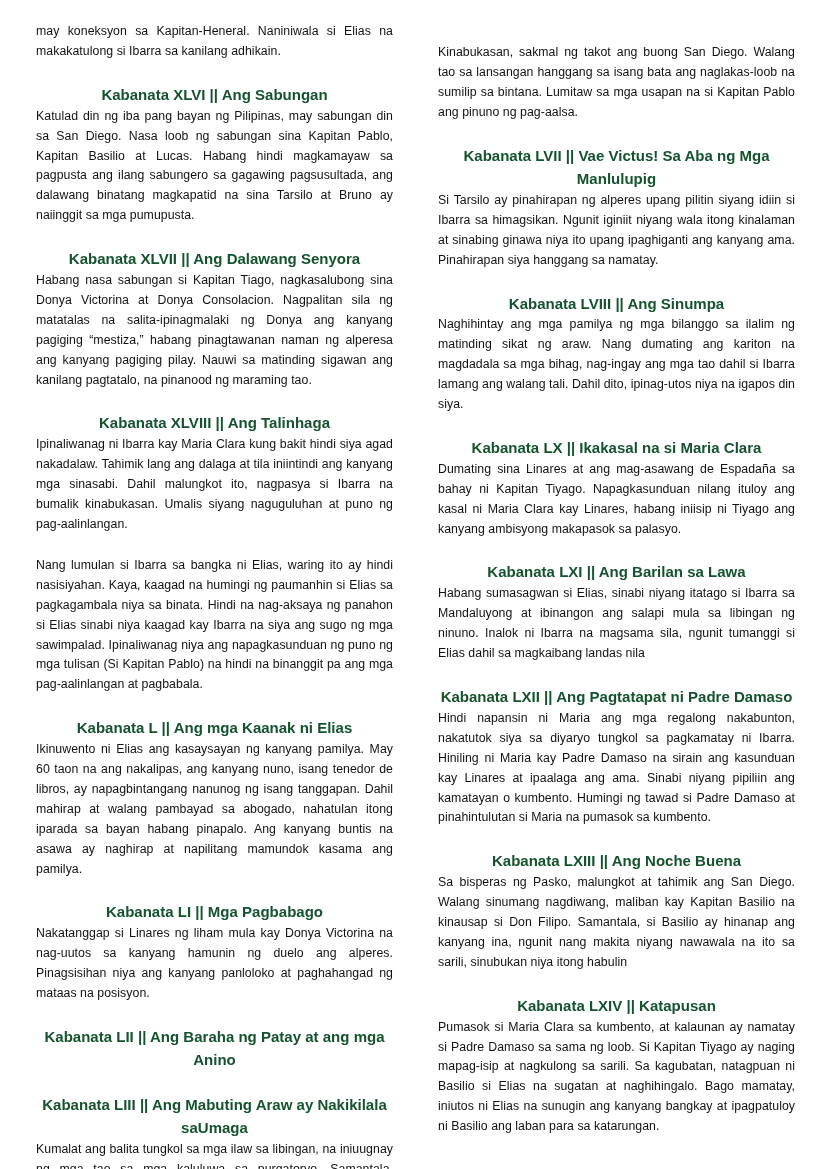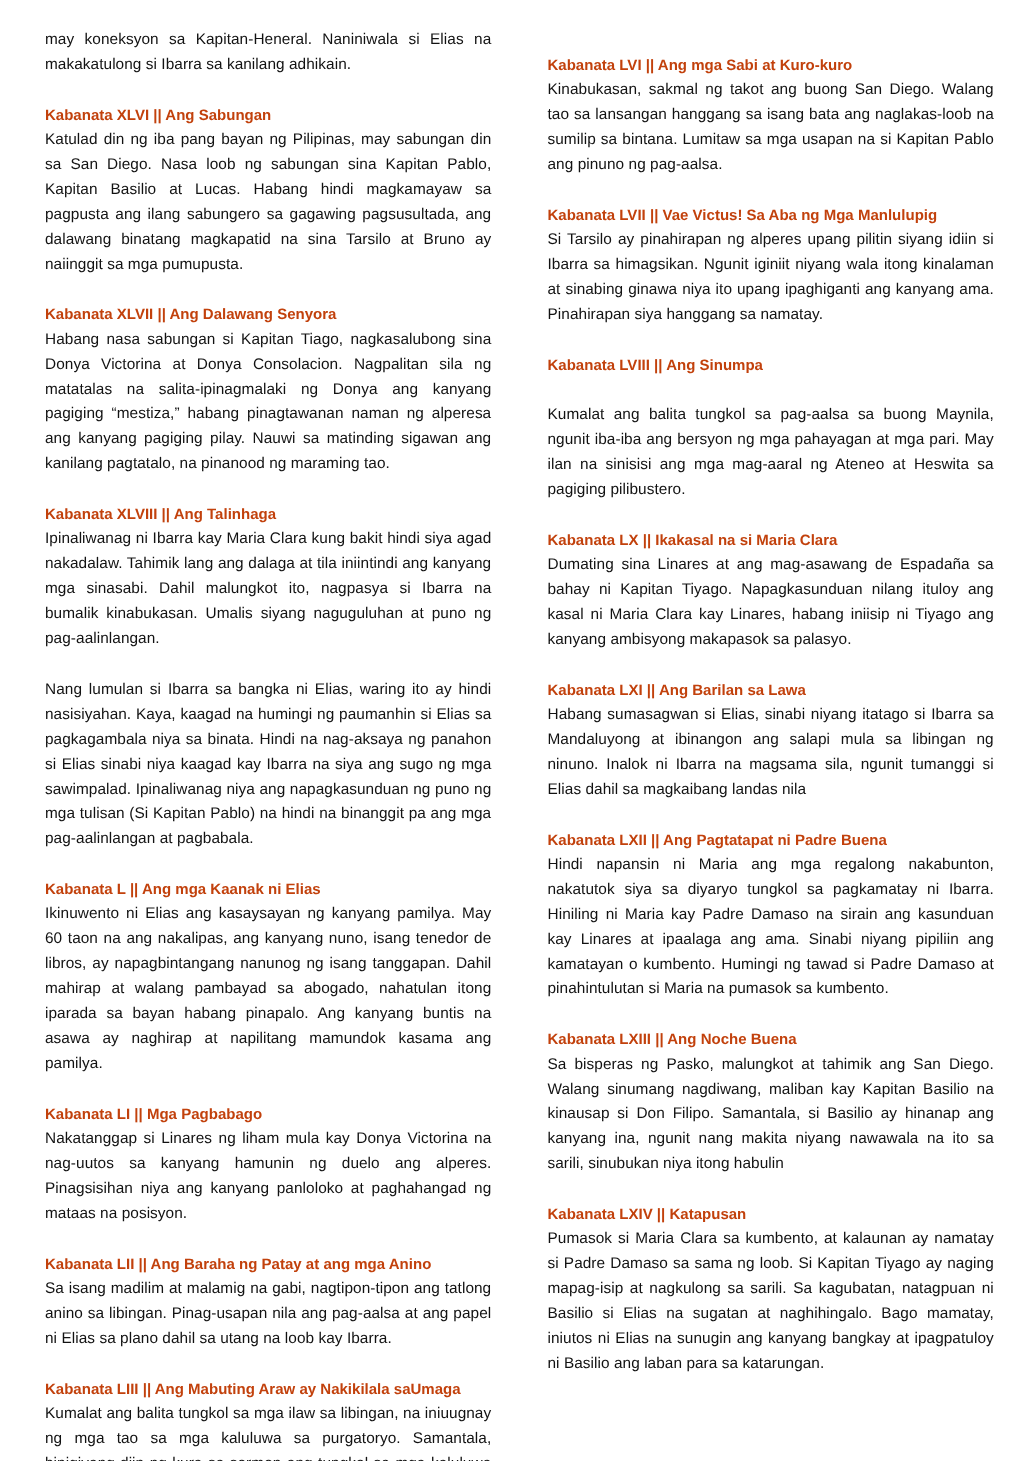--- a/index.html
+++ b/index.html
@@ -38,25 +38,25 @@
     text-justify: inter-word;
     color: #121212;
     letter-spacing: 0.05px;
     -webkit-hyphens: none;
     hyphens: none;
   }
   .chapter {
     margin-top: 21px;
   }
   .chapter-title {
-    font-size: 12px;
+    font-size: 15px;
     font-weight: bold;
     line-height: 1.56;
-    color: #c2410c;
-    text-align: left;
+    color: #14532d;
+    text-align: center;
     margin: 0 0 0.5px 0;
     letter-spacing: 0.01px;
   }
   .chapter-body {
     margin: 0;
   }
   .lead-para {
     margin: 0;
   }
 </style>
@@ -93,62 +93,60 @@
         <p class="para chapter-body">Ikinuwento ni Elias ang kasaysayan ng kanyang pamilya. May 60 taon na ang nakalipas, ang kanyang nuno, isang tenedor de libros, ay napagbintangang nanunog ng isang tanggapan. Dahil mahirap at walang pambayad sa abogado, nahatulan itong iparada sa bayan habang pinapalo. Ang kanyang buntis na asawa ay naghirap at napilitang mamundok kasama ang pamilya.</p>
       </div>
 
       <div class="chapter">
         <div class="chapter-title">Kabanata LI || Mga Pagbabago</div>
         <p class="para chapter-body">Nakatanggap si Linares ng liham mula kay Donya Victorina na nag-uutos sa kanyang hamunin ng duelo ang alperes. Pinagsisihan niya ang kanyang panloloko at paghahangad ng mataas na posisyon.</p>
       </div>
 
       <div class="chapter">
         <div class="chapter-title">Kabanata LII || Ang Baraha ng Patay at ang mga Anino</div>
-        <p class="para chapter-body">Sa isang madilim at malamig na gabi, nagtipon-tipon ang tatlong anino sa libingan. Pinag-usapan nila ang pag-aalsa at ang papel ni Elias sa plano dahil sa utang na loob kay Ibarra.</p>
       </div>
 
       <div class="chapter">
         <div class="chapter-title">Kabanata LIII || Ang Mabuting Araw ay Nakikilala saUmaga</div>
         <p class="para chapter-body">Kumalat ang balita tungkol sa mga ilaw sa libingan, na iniuugnay ng mga tao sa mga kaluluwa sa purgatoryo. Samantala, binigiyang-diin ng kura sa sermon ang tungkol sa mga kaluluwa ng yumao.</p>
       </div>
 
     </div>
 
     <div class="column">
 
       <div class="chapter">
-        <div class="chapter-title">Kabanata LVI || Ang mga Sabi at Kuro-kuro</div>
         <p class="para chapter-body">Kinabukasan, sakmal ng takot ang buong San Diego. Walang tao sa lansangan hanggang sa isang bata ang naglakas-loob na sumilip sa bintana. Lumitaw sa mga usapan na si Kapitan Pablo ang pinuno ng pag-aalsa.</p>
       </div>
 
       <div class="chapter">
         <div class="chapter-title">Kabanata LVII || Vae Victus! Sa Aba ng Mga Manlulupig</div>
         <p class="para chapter-body">Si Tarsilo ay pinahirapan ng alperes upang pilitin siyang idiin si Ibarra sa himagsikan. Ngunit iginiit niyang wala itong kinalaman at sinabing ginawa niya ito upang ipaghiganti ang kanyang ama. Pinahirapan siya hanggang sa namatay.</p>
       </div>
 
       <div class="chapter">
         <div class="chapter-title">Kabanata LVIII || Ang Sinumpa</div>
+        <p class="para chapter-body">Naghihintay ang mga pamilya ng mga bilanggo sa ilalim ng matinding sikat ng araw. Nang dumating ang kariton na magdadala sa mga bihag, nag-ingay ang mga tao dahil si Ibarra lamang ang walang tali. Dahil dito, ipinag-utos niya na igapos din siya.</p>
       </div>
 
       <div class="chapter">
-        <p class="para chapter-body">Kumalat ang balita tungkol sa pag-aalsa sa buong Maynila, ngunit iba-iba ang bersyon ng mga pahayagan at mga pari. May ilan na sinisisi ang mga mag-aaral ng Ateneo at Heswita sa pagiging pilibustero.</p>
       </div>
 
       <div class="chapter">
         <div class="chapter-title">Kabanata LX || Ikakasal na si Maria Clara</div>
         <p class="para chapter-body">Dumating sina Linares at ang mag-asawang de Espadaña sa bahay ni Kapitan Tiyago. Napagkasunduan nilang ituloy ang kasal ni Maria Clara kay Linares, habang iniisip ni Tiyago ang kanyang ambisyong makapasok sa palasyo.</p>
       </div>
 
       <div class="chapter">
         <div class="chapter-title">Kabanata LXI || Ang Barilan sa Lawa</div>
         <p class="para chapter-body">Habang sumasagwan si Elias, sinabi niyang itatago si Ibarra sa Mandaluyong at ibinangon ang salapi mula sa libingan ng ninuno. Inalok ni Ibarra na magsama sila, ngunit tumanggi si Elias dahil sa magkaibang landas nila</p>
       </div>
 
       <div class="chapter">
-        <div class="chapter-title">Kabanata LXII || Ang Pagtatapat ni Padre Buena</div>
+        <div class="chapter-title">Kabanata LXII || Ang Pagtatapat ni Padre Damaso</div>
         <p class="para chapter-body">Hindi napansin ni Maria ang mga regalong nakabunton, nakatutok siya sa diyaryo tungkol sa pagkamatay ni Ibarra. Hiniling ni Maria kay Padre Damaso na sirain ang kasunduan kay Linares at ipaalaga ang ama. Sinabi niyang pipiliin ang kamatayan o kumbento. Humingi ng tawad si Padre Damaso at pinahintulutan si Maria na pumasok sa kumbento.</p>
       </div>
 
       <div class="chapter">
         <div class="chapter-title">Kabanata LXIII || Ang Noche Buena</div>
         <p class="para chapter-body">Sa bisperas ng Pasko, malungkot at tahimik ang San Diego. Walang sinumang nagdiwang, maliban kay Kapitan Basilio na kinausap si Don Filipo. Samantala, si Basilio ay hinanap ang kanyang ina, ngunit nang makita niyang nawawala na ito sa sarili, sinubukan niya itong habulin</p>
       </div>
 
       <div class="chapter">
         <div class="chapter-title">Kabanata LXIV || Katapusan</div>

